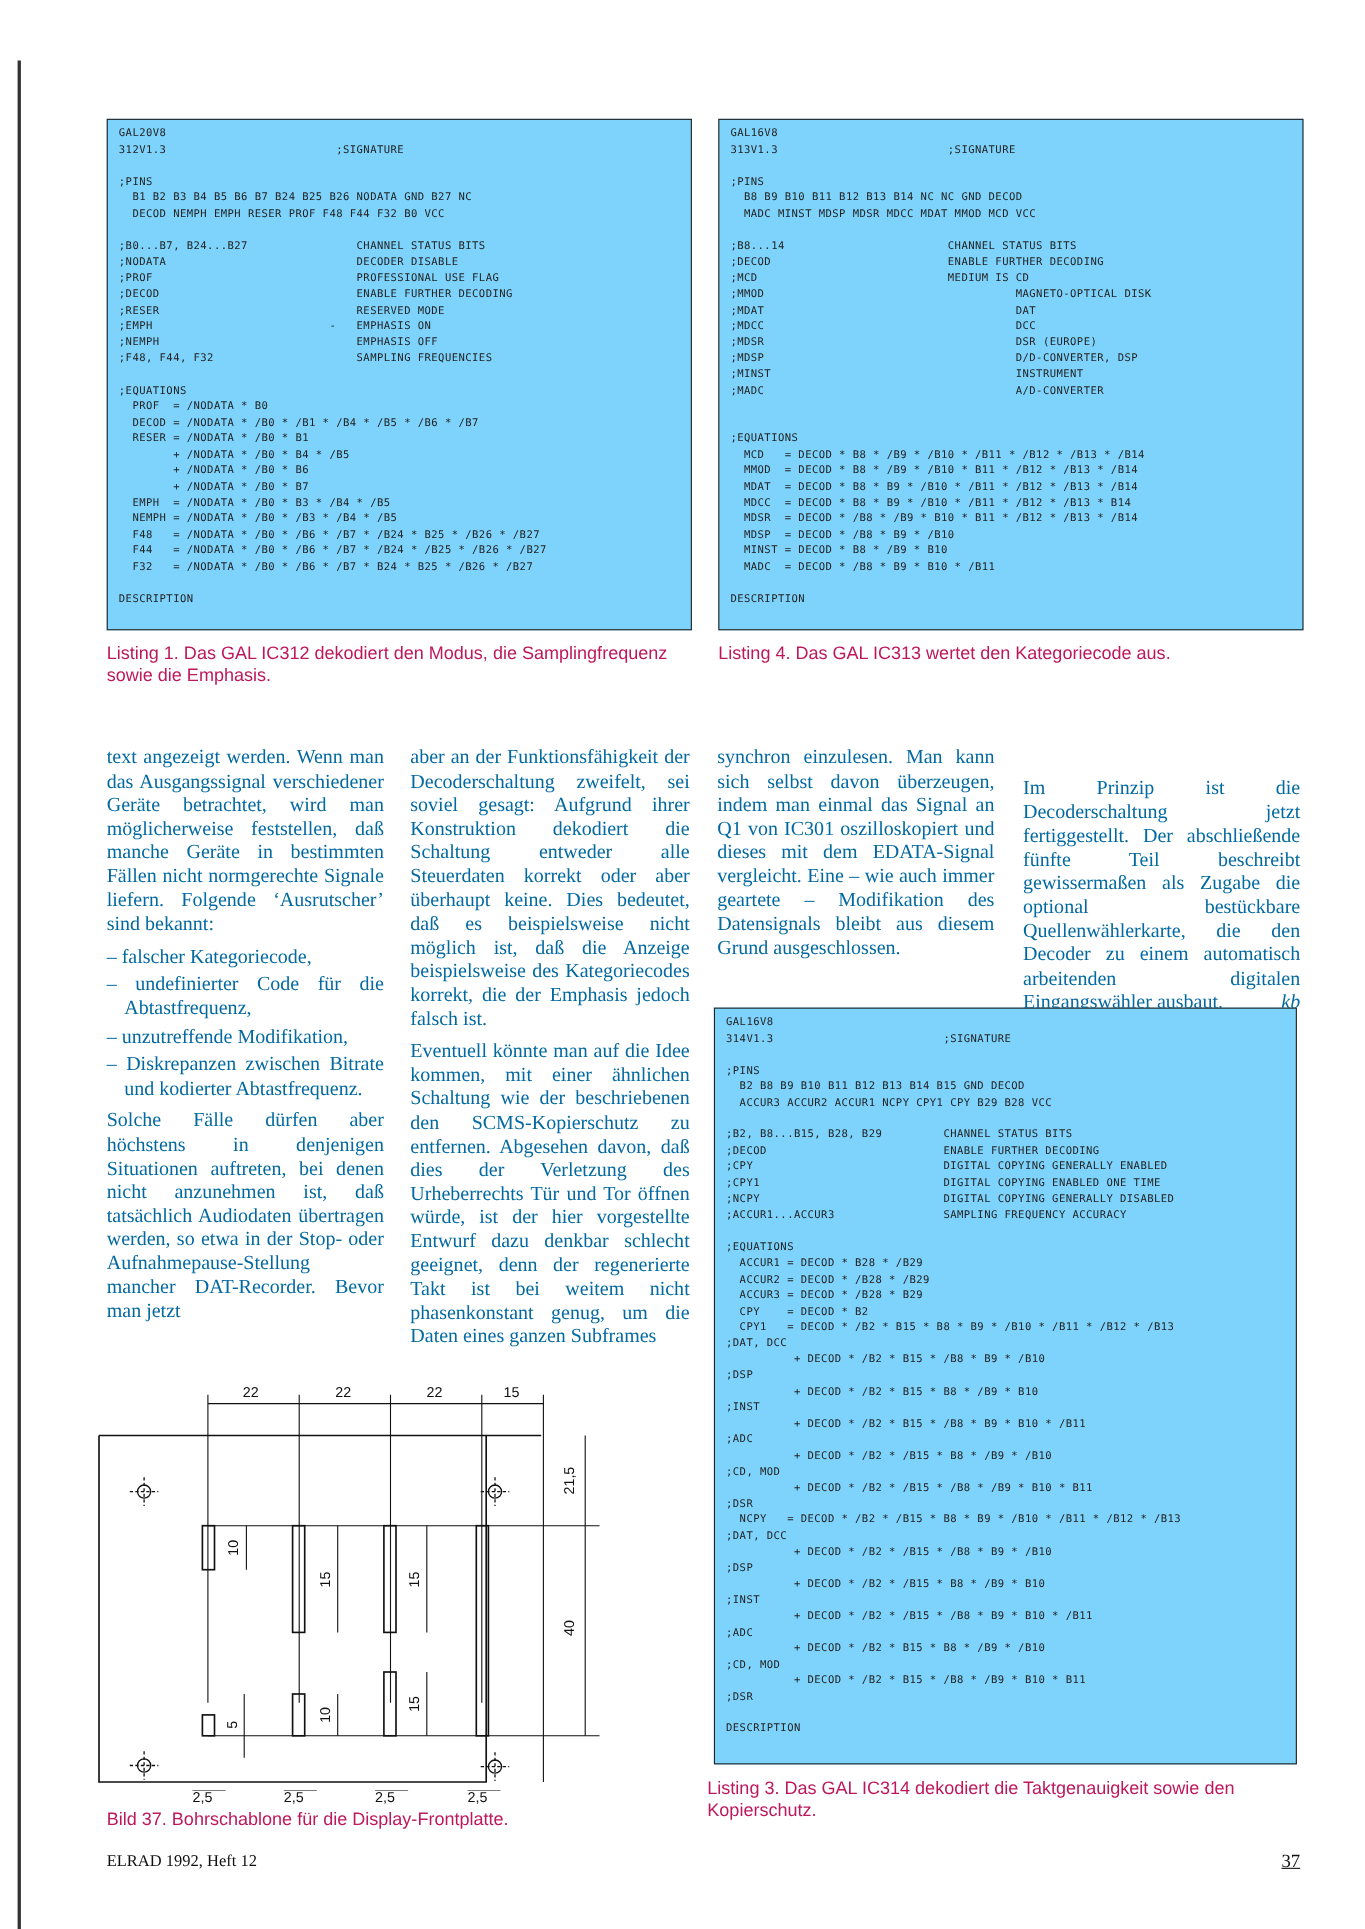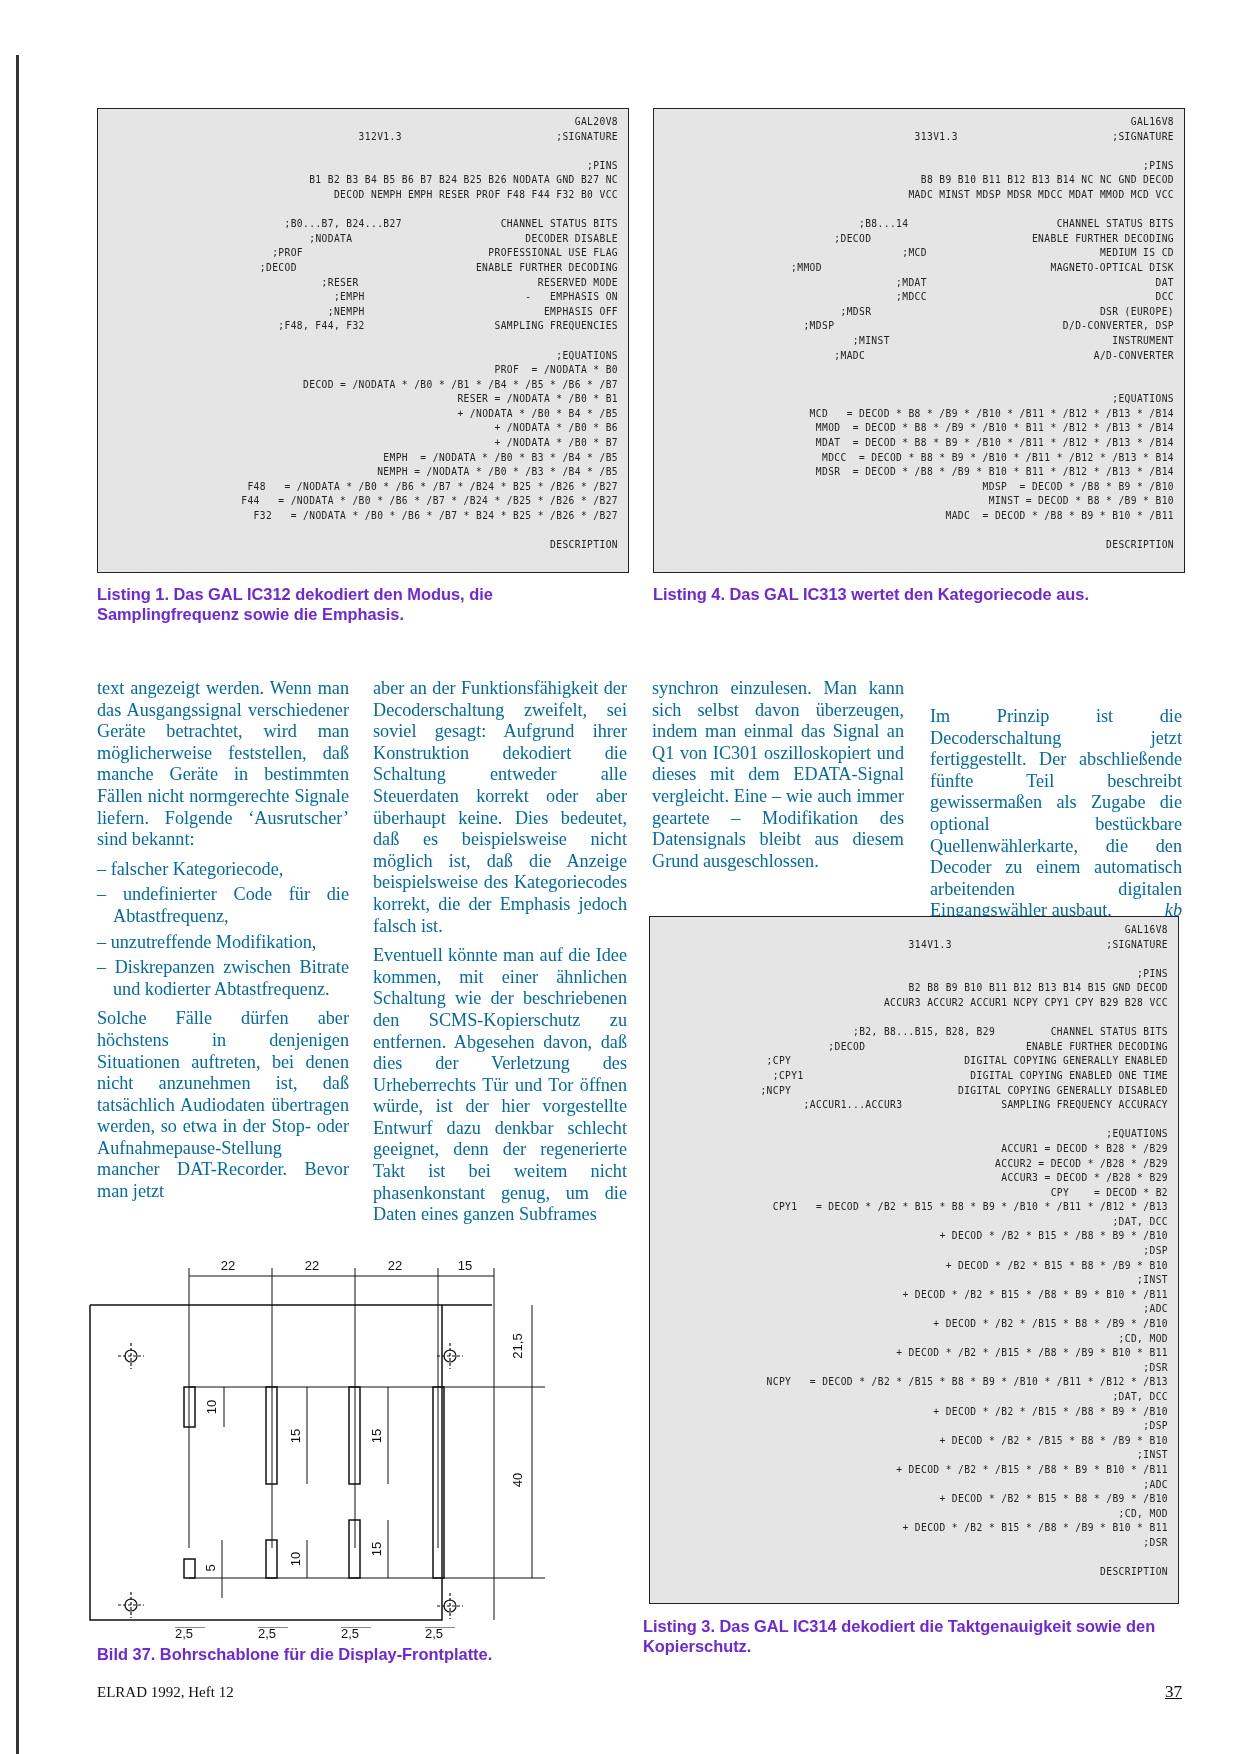--- a/index.html
+++ b/index.html
@@ -3,32 +3,32 @@
 <meta charset="utf-8">
 <style>
   html, body { margin: 0; padding: 0; }
   body {
     width: 1241px; height: 1754px; position: relative; background: #ffffff;
     color: #111; overflow: hidden;
     font-family: "Liberation Serif", serif;
   }
   .margin-rule { position: absolute; left: 16px; top: 55px; width: 3px; height: 1700px; background: #333; }
   .listing {
-    position: absolute; border: 1.5px solid #222; background: #e5e5e5;
+    position: absolute; border: 1.5px solid #222; background: #7dd3fc;
     font-family: "DejaVu Sans Mono", "Liberation Mono", monospace;
     font-size: 9.6px; line-height: 14.6px; color: #222;
-    padding: 6px 10px 6px 10px; box-sizing: border-box; letter-spacing: 0.4px; text-align: right;
+    padding: 6px 10px 6px 10px; box-sizing: border-box; letter-spacing: 0.4px;
   }
   .listing pre { margin: 0; font: inherit; white-space: pre; }
   #listing1 { left: 97px; top: 108px; width: 532px; height: 465px; }
   #listing2 { left: 653px; top: 108px; width: 532px; height: 465px; }
   #listing3 { left: 649px; top: 916px; width: 530px; height: 688px; }
   .caption {
-    position: absolute; font-family: "Liberation Sans", sans-serif; font-weight: bold;
-    font-size: 16.4px; line-height: 20px; color: #6d28d9;
+    position: absolute; font-family: "Liberation Sans", sans-serif; font-weight: normal;
+    font-size: 16.4px; line-height: 20px; color: #be185d;
   }
   #cap1 { left: 97px; top: 584px; width: 520px; }
   #cap2 { left: 653px; top: 584px; width: 540px; }
   #cap3 { left: 643px; top: 1616px; width: 520px; }
   #cap4 { left: 97px; top: 1644px; width: 520px; }
   .col {
     position: absolute; font-size: 18.2px; line-height: 21.6px; text-align: justify;
     color: #0369a1;
   }
   .col p { margin: 0 0 8px 0; }

